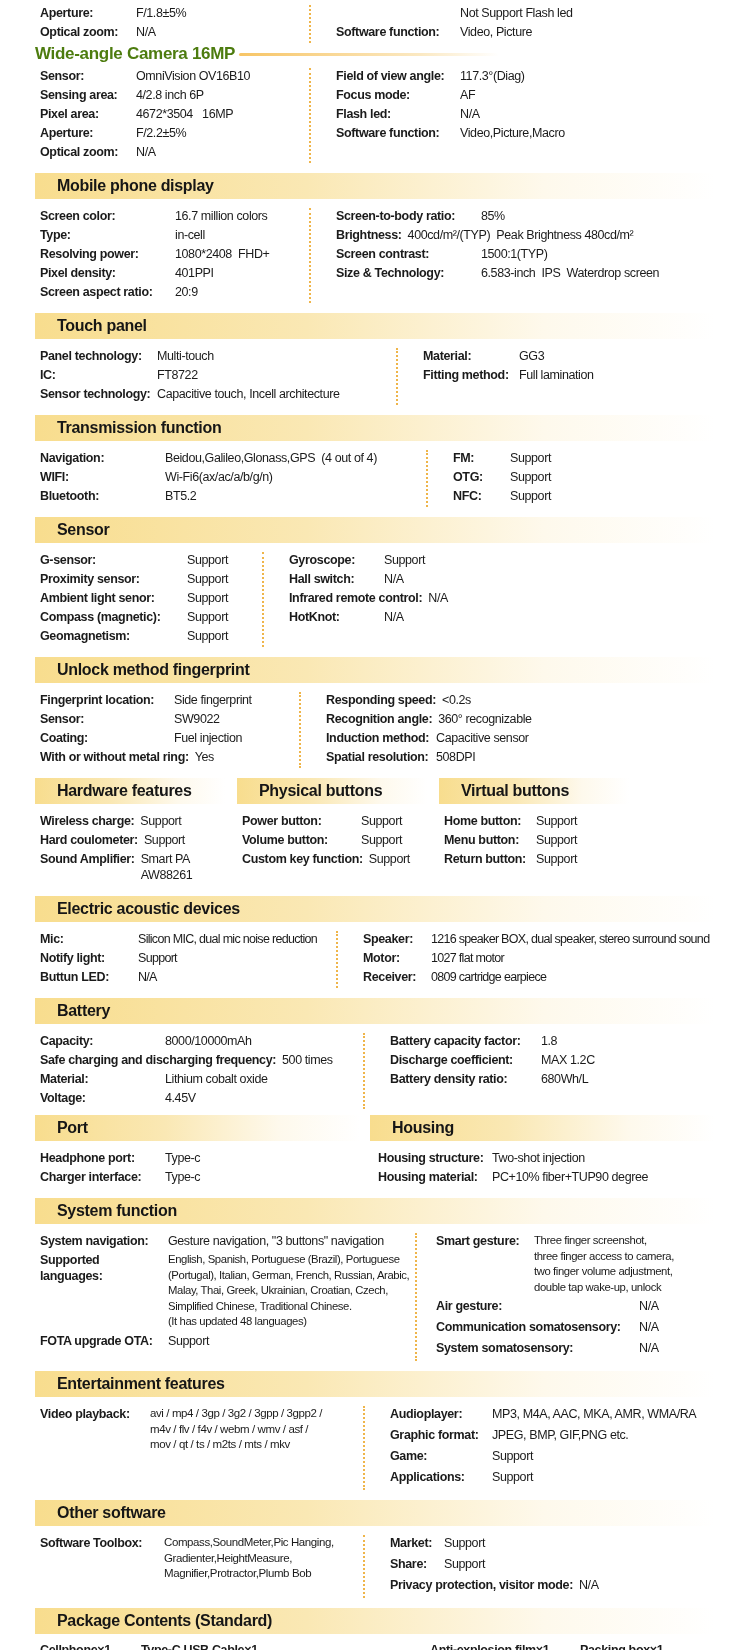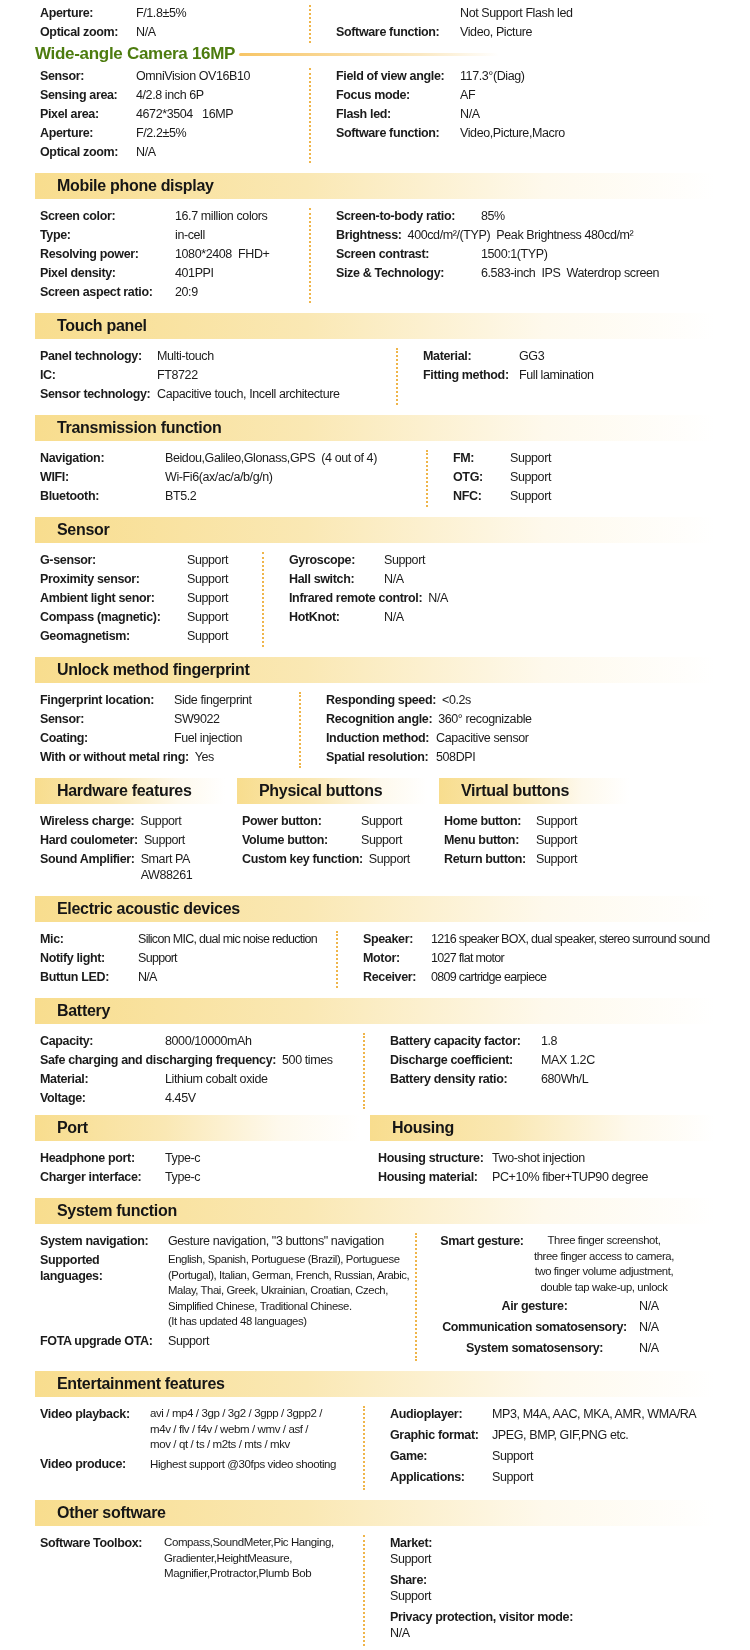--- a/index.html
+++ b/index.html
@@ -38,30 +38,30 @@
   .triple .trows{padding-left:5px;}
   
   .ph{display:flex;margin:6px 35px 0 35px;align-items:flex-end;}
   .ph .bar{margin:0 0 9px 0;}
   .ph-port{width:325px;flex:0 0 auto;}
   .ph-port .rows{padding-left:5px;margin-top:8px;}
   .ph-housing{flex:1 1 auto;margin-left:10px;}
   .ph-housing .rows{padding-left:8px;}
   
   .display-sec .col-r .row:nth-child(2) .lbl{min-width:0;}
-  .system-sec .col-r{padding-left:19px;text-align:center;}
+  .system-sec .col-r{padding-left:19px;}
   .system-sec .col-r .row:not(:first-child) .lbl{min-width:197px;}
   .system-sec .col-r .row:not(:first-child){margin-bottom:5px;}
   .system-sec .col-l .row:nth-child(2) .val{font-size:11.3px;line-height:15.5px;}
   .system-sec .col-r .row:nth-child(1) .val{font-size:11.3px;line-height:15.5px;}
   .ent-sec .col-l .row:nth-child(1) .val{font-size:11.5px;line-height:15.5px;}
   .ent-sec .col-l .row:nth-child(2) .val{font-size:11.5px;}
   .ent-sec .col-r .row{margin-bottom:5px;}
   .sw-sec .col-l .row:nth-child(1) .val{font-size:11.5px;line-height:15.5px;}
-  .sw-sec .col-r .row{margin-bottom:5px;flex-direction:column;}
+  .sw-sec .col-r .row{margin-bottom:5px;}
   .ac-sec .val{letter-spacing:-0.7px;}
   
   .pkg-grid{display:grid;grid-template-columns:101px 289px 150px 1fr;margin:0 35px;padding-left:5px;
     font-weight:bold;font-size:12.5px;line-height:15.5px;letter-spacing:-0.35px;}
   .pkg-grid .cell{padding-right:6px;}
 </style>
 </head>
 <body>
 
 <div class="page">
@@ -541,24 +541,20 @@
 
   <section class="sec ent-sec">
     <div class="bar">Entertainment features</div>
     <div class="inner cols" style="--cw:328px">
       <div class="col-l" style="--lw:104px">
           <div class="row">
             <span class="lbl">Video playback:</span>
             <span class="val">avi / mp4 / 3gp / 3g2 / 3gpp / 3gpp2 /
 m4v / flv / f4v / webm / wmv / asf /
 mov / qt / ts / m2ts / mts / mkv</span>
-          </div>
-          <div class="row">
-            <span class="lbl">Video produce:</span>
-            <span class="val">Highest support @30fps video shooting</span>
           </div>
         </div>
       <div class="col-r" style="--lw:96px">
           <div class="row">
             <span class="lbl">Audioplayer:</span>
             <span class="val">MP3, M4A, AAC, MKA, AMR,  WMA/RA</span>
           </div>
           <div class="row">
             <span class="lbl">Graphic format:</span>
             <span class="val">JPEG, BMP, GIF,PNG etc.</span>

